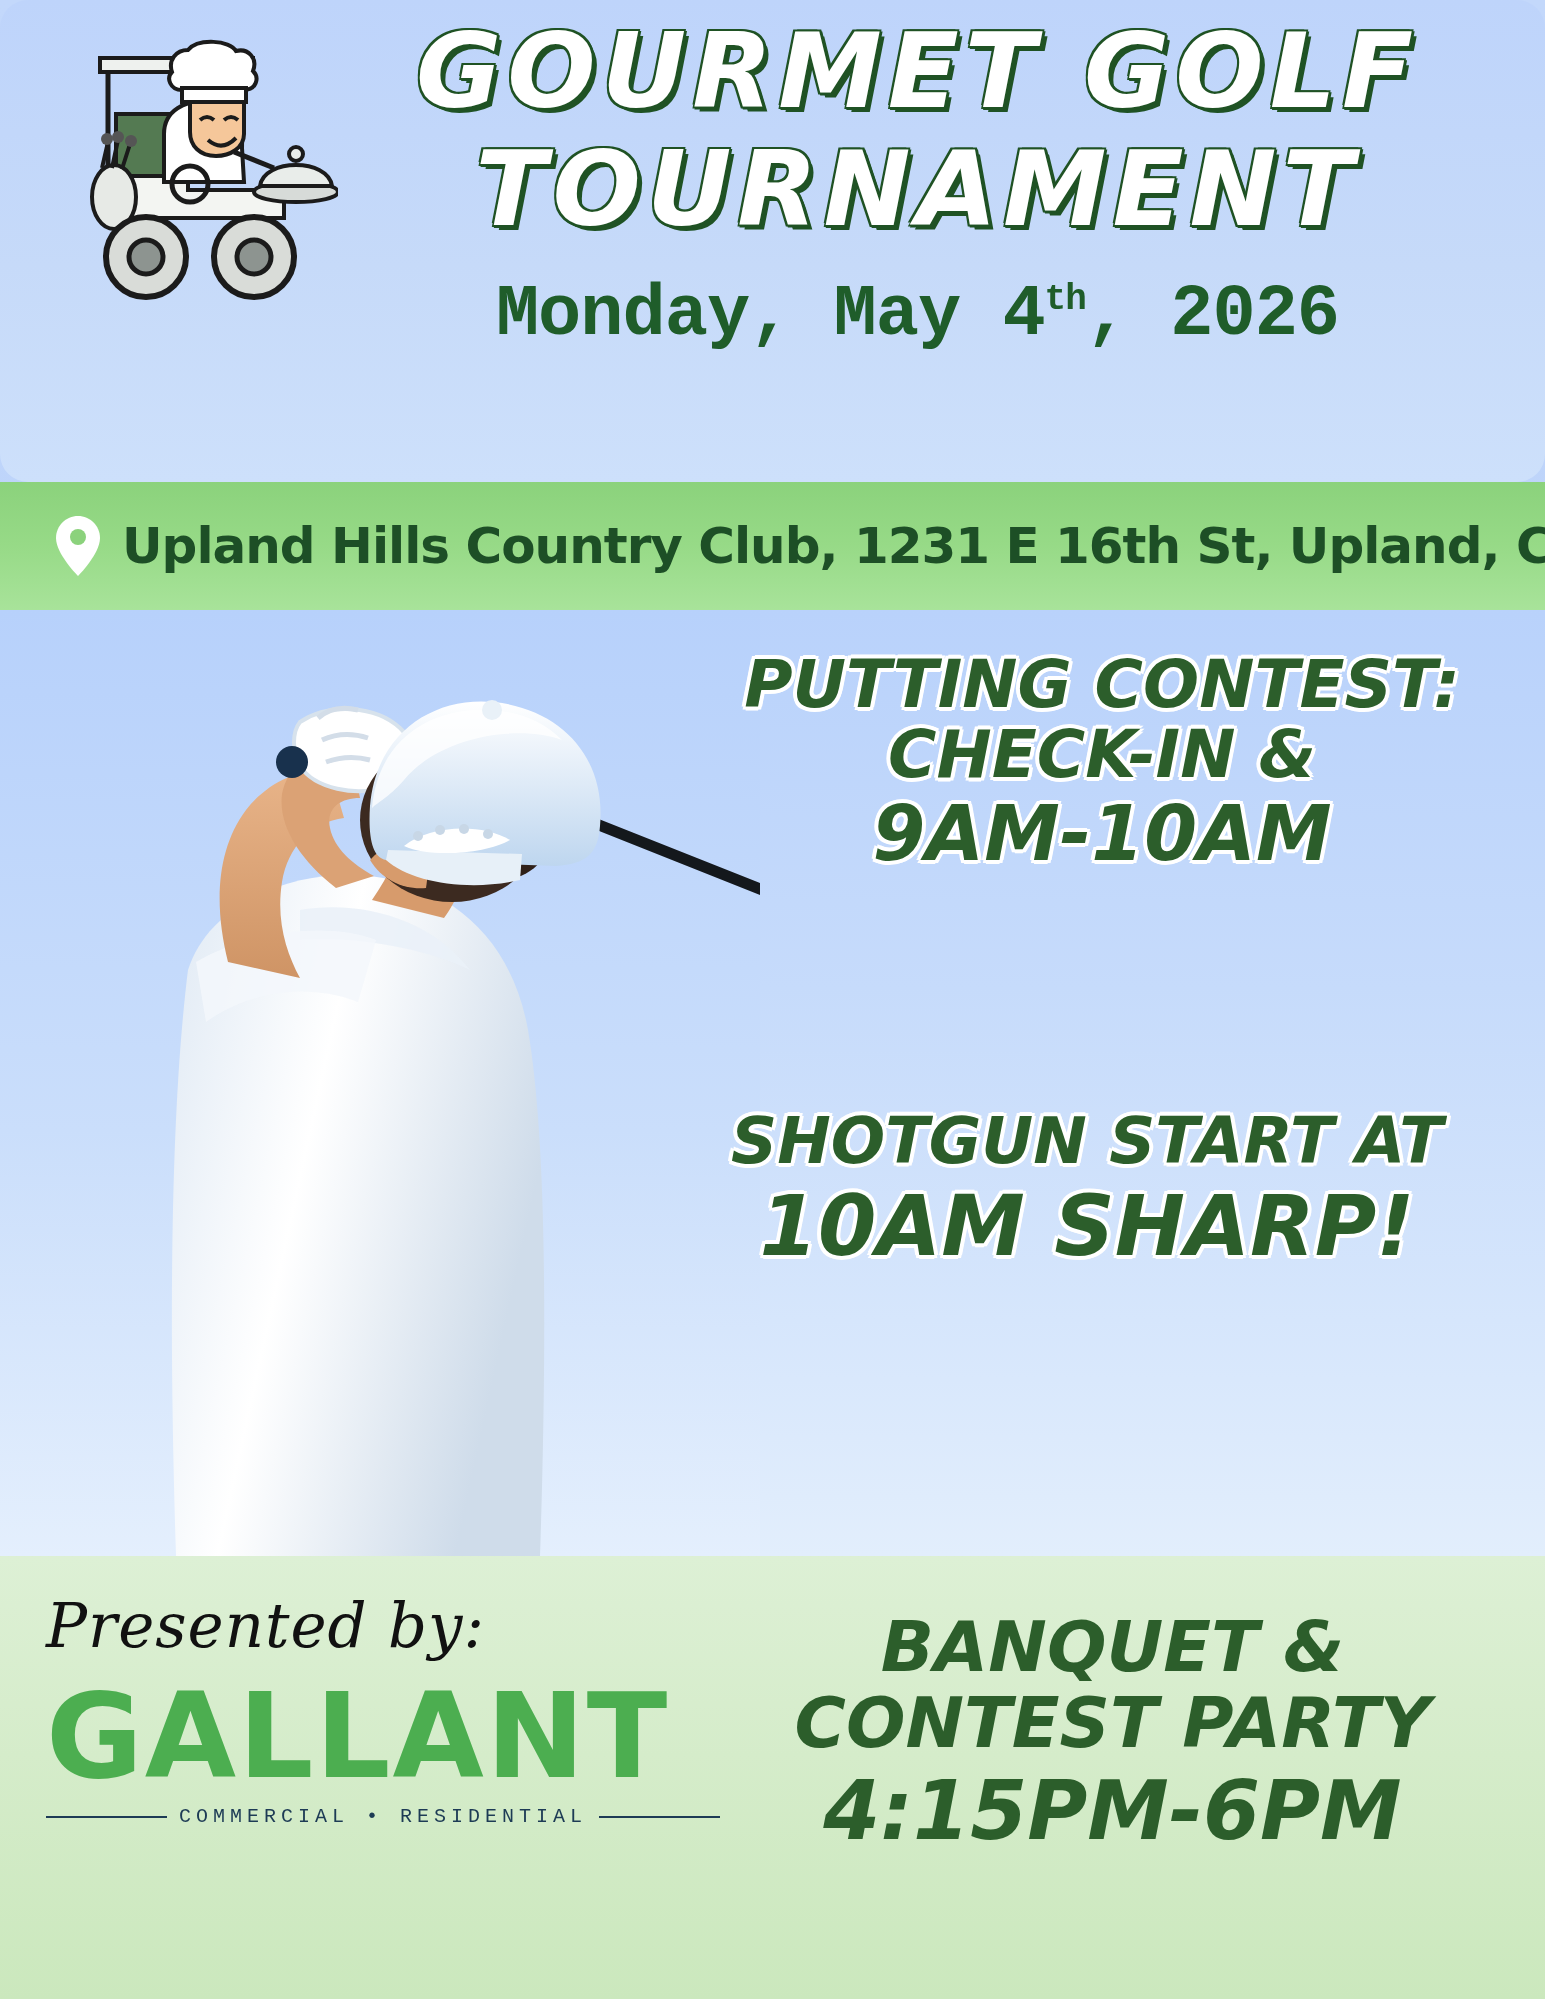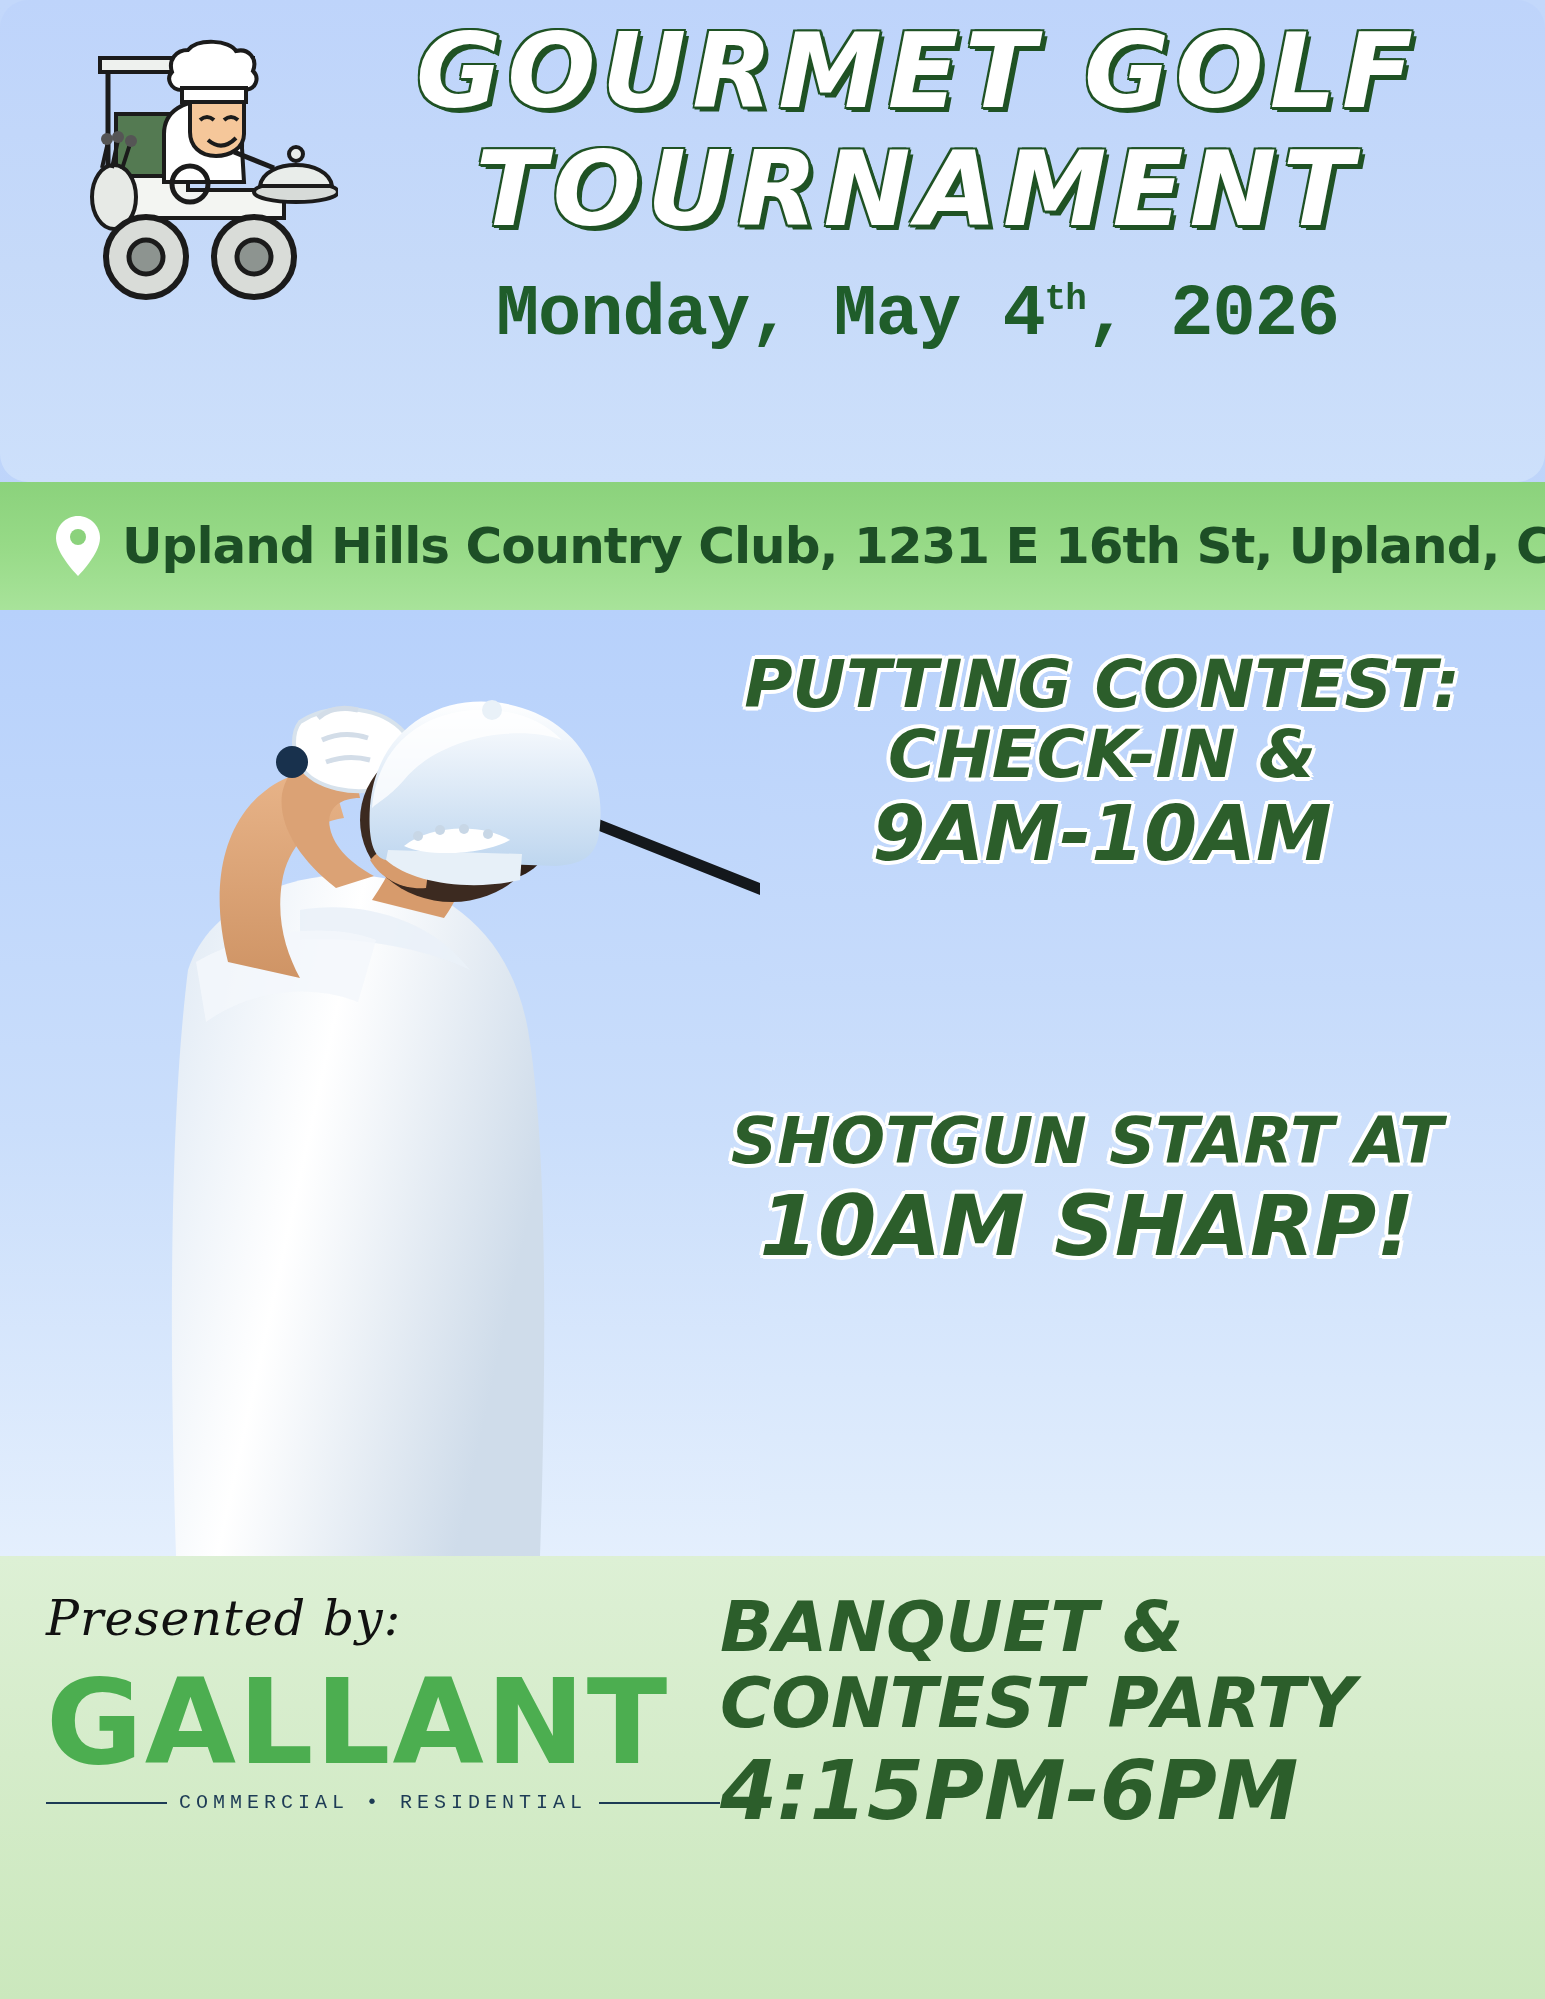--- a/index.html
+++ b/index.html
@@ -134,21 +134,21 @@
     display:flex;
   }
   .sponsor {
     width:720px;
     position:relative;
     padding:34px 0 0 46px;
   }
   .presented {
     font-family:"DejaVu Serif", serif;
     font-style:italic;
-    font-size:49px;
+    font-size:61px;
     color:#111111;
     letter-spacing:1px;
   }
   .gallant {
     margin-top:16px;
     font-family:"DejaVu Sans", sans-serif;
     font-weight:bold;
     font-size:118px;
     color:#4cae50;
     letter-spacing:2px;
@@ -169,22 +169,22 @@
     color:#1d3b55;
     letter-spacing:5px;
     display:flex;
     align-items:center;
     gap:12px;
   }
   .rule { height:2px; background:#1d3b55; flex:1; }
 
   .banquet {
     flex:1;
-    padding:34px 40px 0 0;
-    text-align:left;
+    padding:54px 40px 0 0;
+    text-align:center;
   }
   .banquet .b1 { font-size:70px; }
   .banquet .b2 { font-size:70px; margin-top:2px; }
   .banquet .b3 { font-size:82px; margin-top:8px; }
   .banquet .bigtext { text-shadow:none; }
 </style>
 </head>
 <body>
 
 <div class="flyer">

